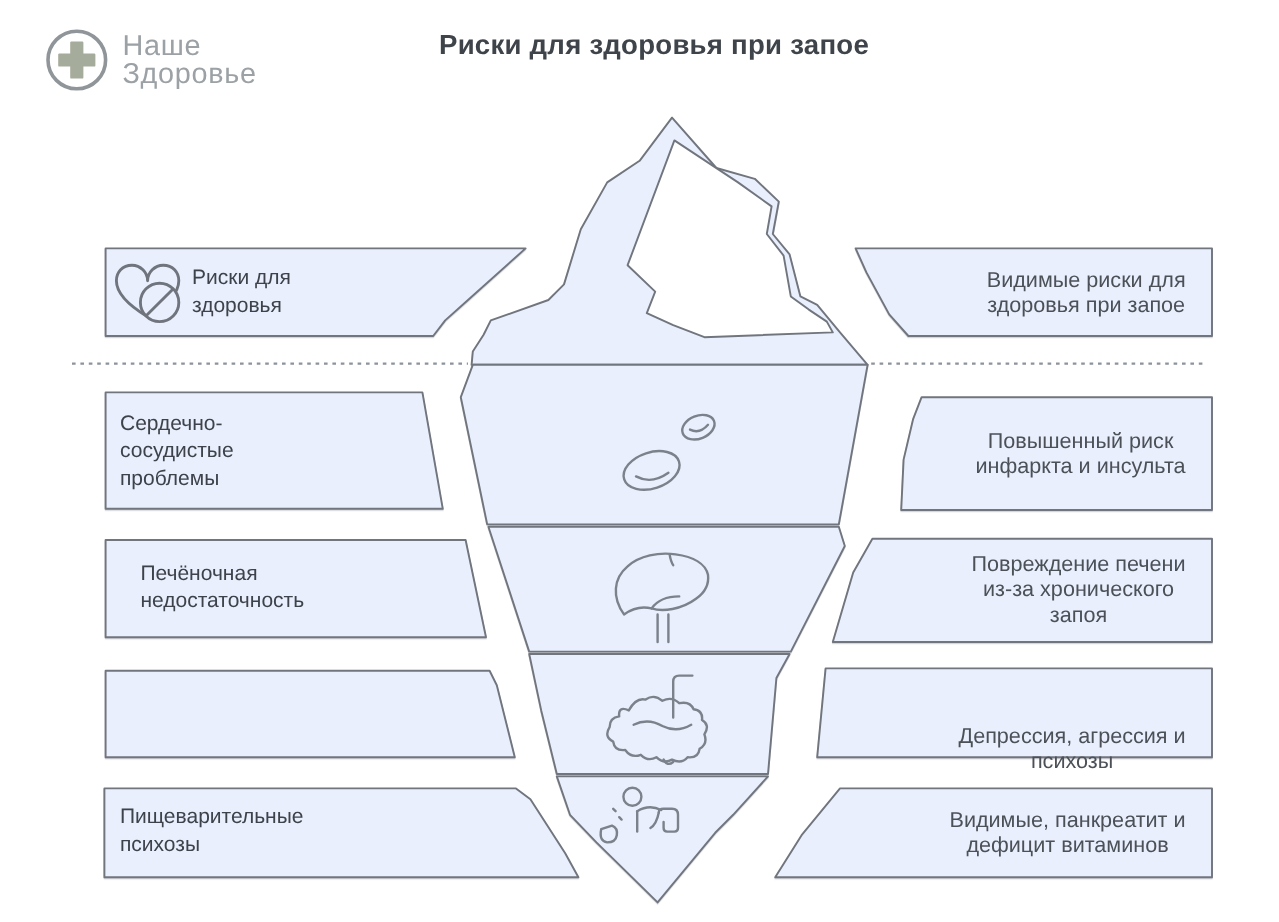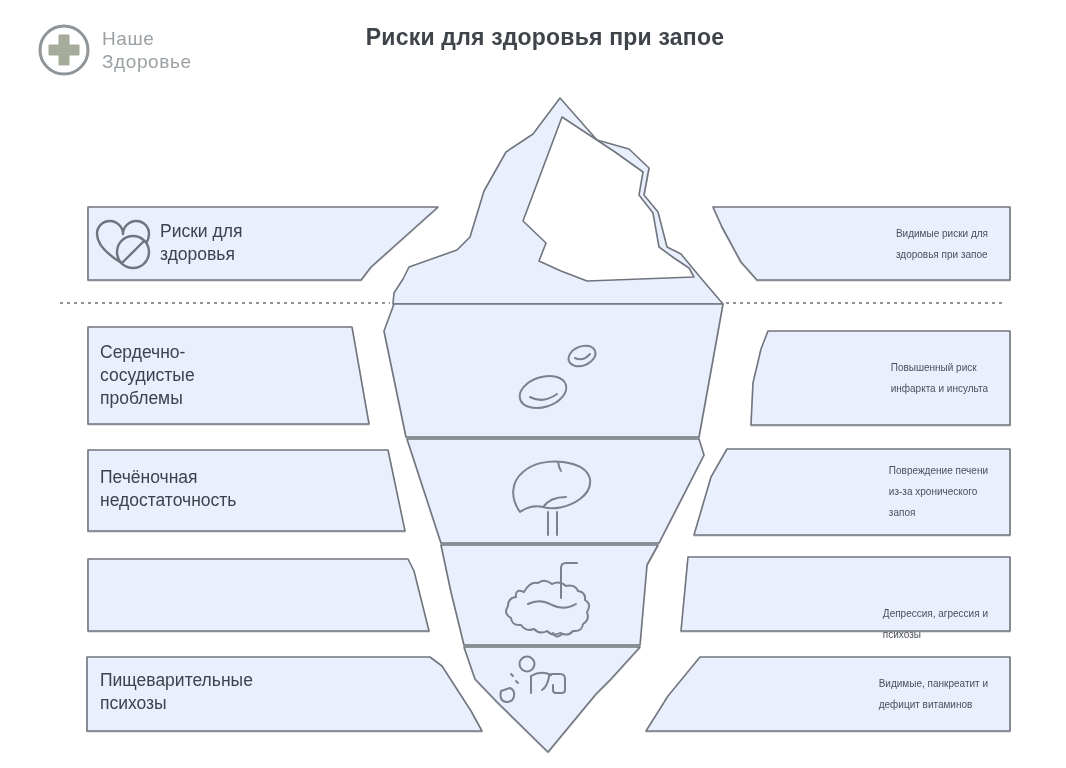--- a/index.html
+++ b/index.html
@@ -7,24 +7,24 @@
     position:relative;width:1066px;height:768px;background:#ffffff;overflow:hidden;
     font-family:"Liberation Sans", sans-serif;
   }
   .layer{position:absolute;inset:0;}
   svg{display:block;}
   .title{
     position:absolute;left:24px;right:0;top:24px;text-align:center;
     font-size:23px;font-weight:bold;color:#3f444b;letter-spacing:.2px;
   }
   .logo{position:absolute;left:36px;top:22px;display:flex;align-items:center;gap:10px;}
-  .logo-text{font-size:19px;line-height:23px;color:#9ba1a5;letter-spacing:.6px;}
+  .logo-text{font-size:24px;line-height:23px;color:#9ba1a5;letter-spacing:.6px;}
   .lbl{position:absolute;white-space:pre-line;}
   .lbl-left{font-size:17.5px;line-height:23px;font-weight:normal;color:#3e434b;text-align:left;}
-  .lbl-right{font-size:10px;line-height:21px;font-weight:400;color:#4c5158;text-align:left;}
+  .lbl-right{font-size:18px;line-height:21px;font-weight:400;color:#4c5158;text-align:center;}
   .shape{fill:#e9effc;stroke:#70757e;stroke-width:1.6;stroke-linejoin:round;}
   .facet{fill:#ffffff;stroke:#70757e;stroke-width:1.6;stroke-linejoin:round;}
   .icon{fill:none;stroke:#7c828b;stroke-width:2;stroke-linecap:round;stroke-linejoin:round;}
   .icon-thick{fill:none;stroke:#6f747d;stroke-width:2.4;stroke-linecap:round;stroke-linejoin:round;}
   .waterline{stroke:#8d939b;stroke-width:2;stroke-dasharray:3 4;fill:none;}
   .shapes{filter:drop-shadow(0 1.5px 0 rgba(90,96,110,0.25));}
 </style>
 </head>
 <body>
 
@@ -107,21 +107,21 @@
     </div>
   </div>
 
   <div class="title">Риски для здоровья при запое</div>
 
   <div class="lbl lbl-left" style="left:160px;top:220px;">Риски для
 здоровья</div>
   <div class="lbl lbl-left" style="left:100px;top:341px;">Сердечно-
 сосудистые
 проблемы</div>
-  <div class="lbl lbl-left" style="left:100px;top:466px;">Печёночная
+  <div class="lbl lbl-left" style="left:117px;top:466px;">Печёночная
 недостаточность</div>
   <div class="lbl lbl-left" style="left:100px;top:669px;">Пищеварительные
 психозы</div>
 
   <div class="lbl lbl-right" style="right:78px;top:223px;">Видимые риски для
 здоровья при запое</div>
   <div class="lbl lbl-right" style="right:78px;top:357px;margin-left:17px;">Повышенный риск
 инфаркта и инсульта</div>
   <div class="lbl lbl-right" style="right:78px;top:460px;">Повреждение печени
 из-за хронического

